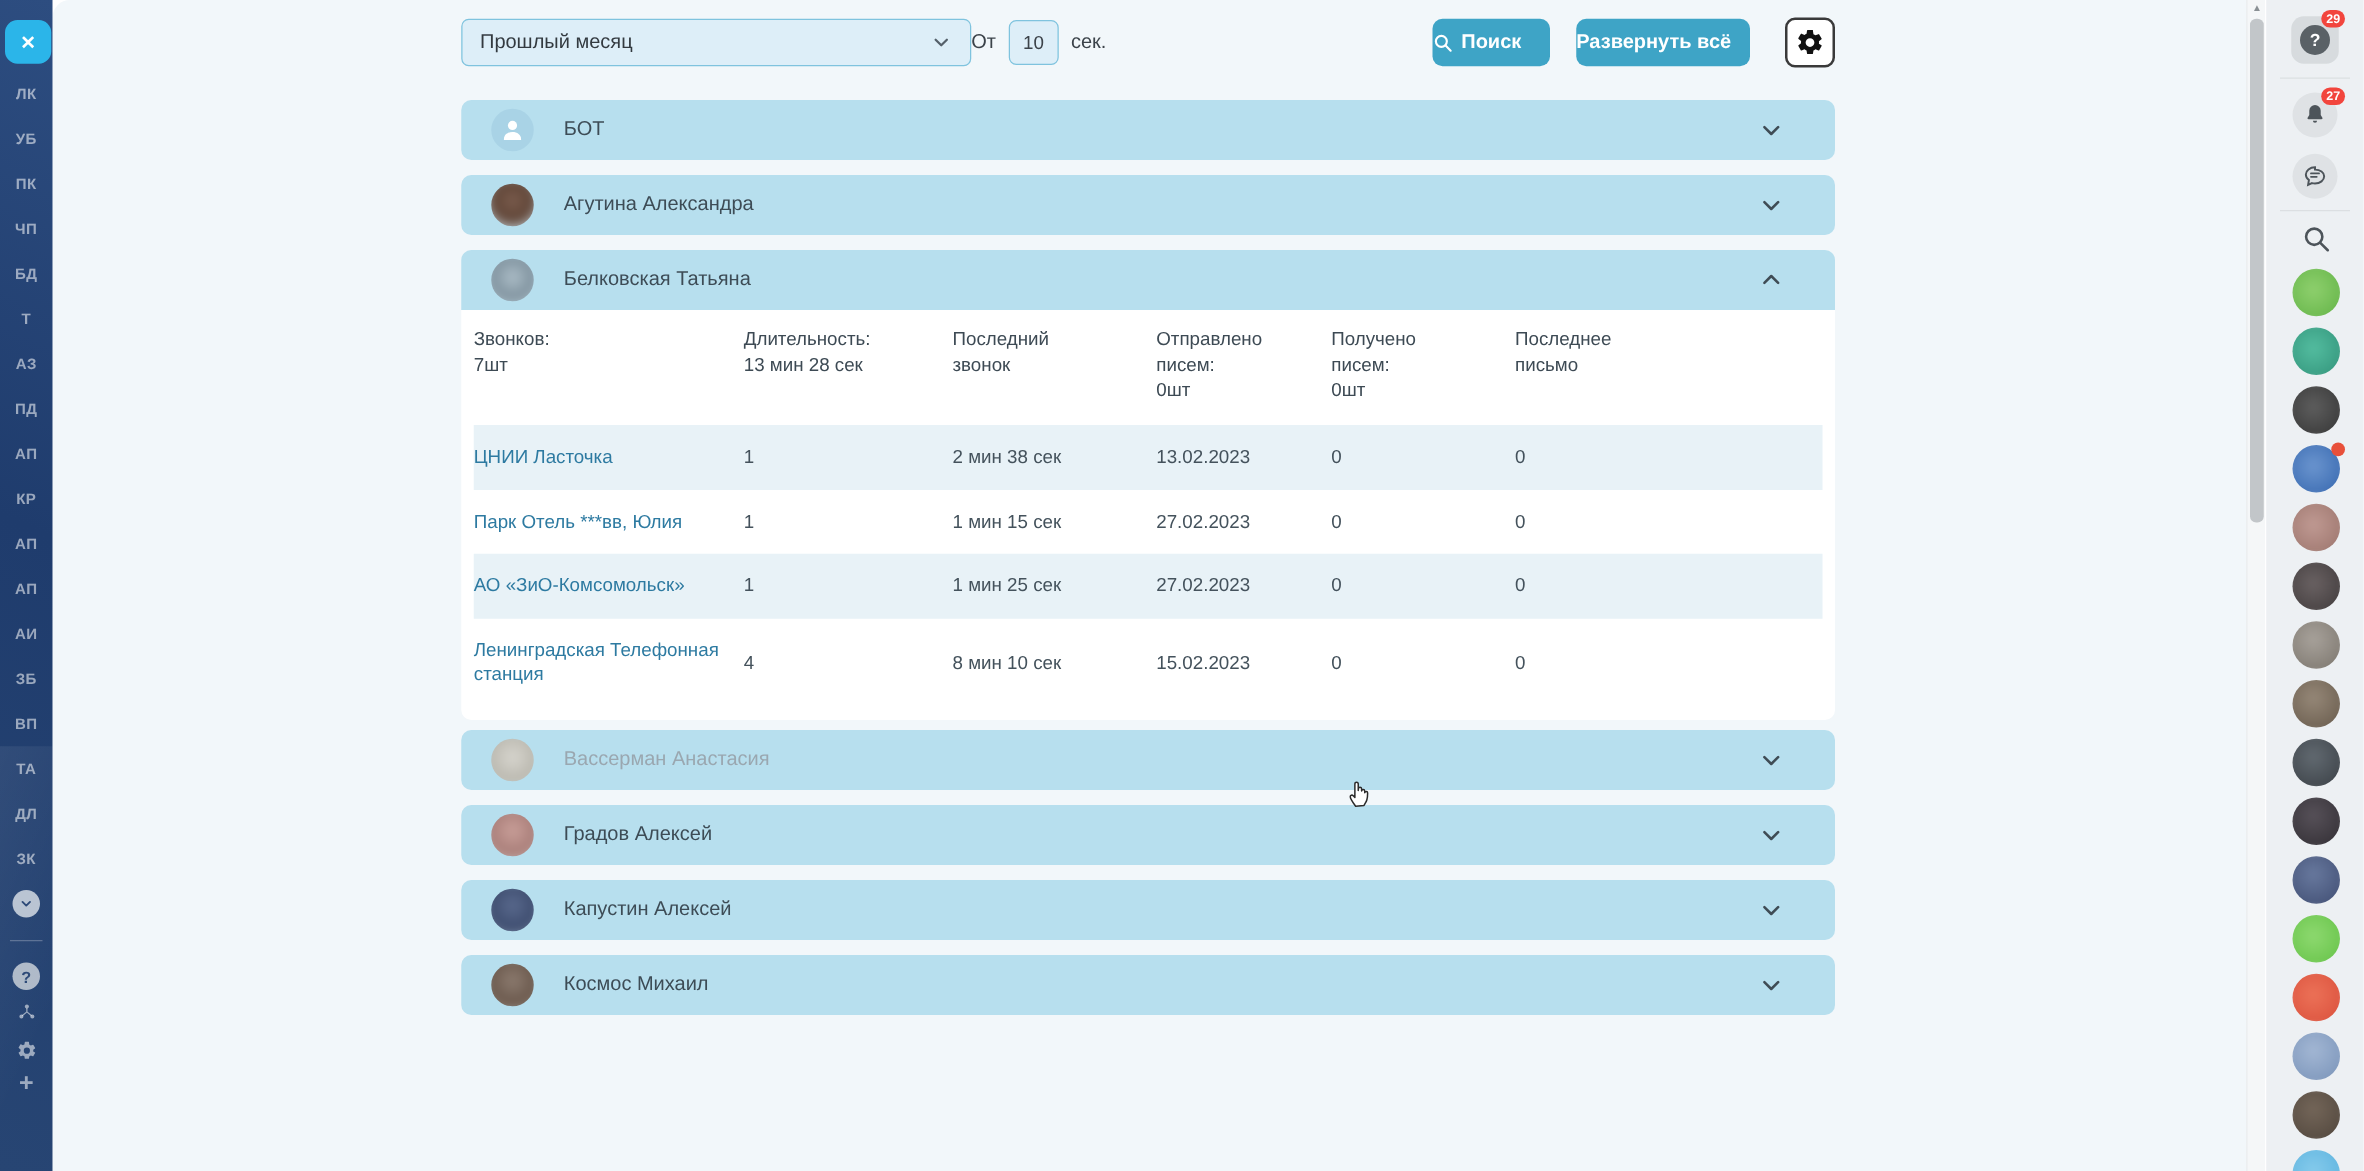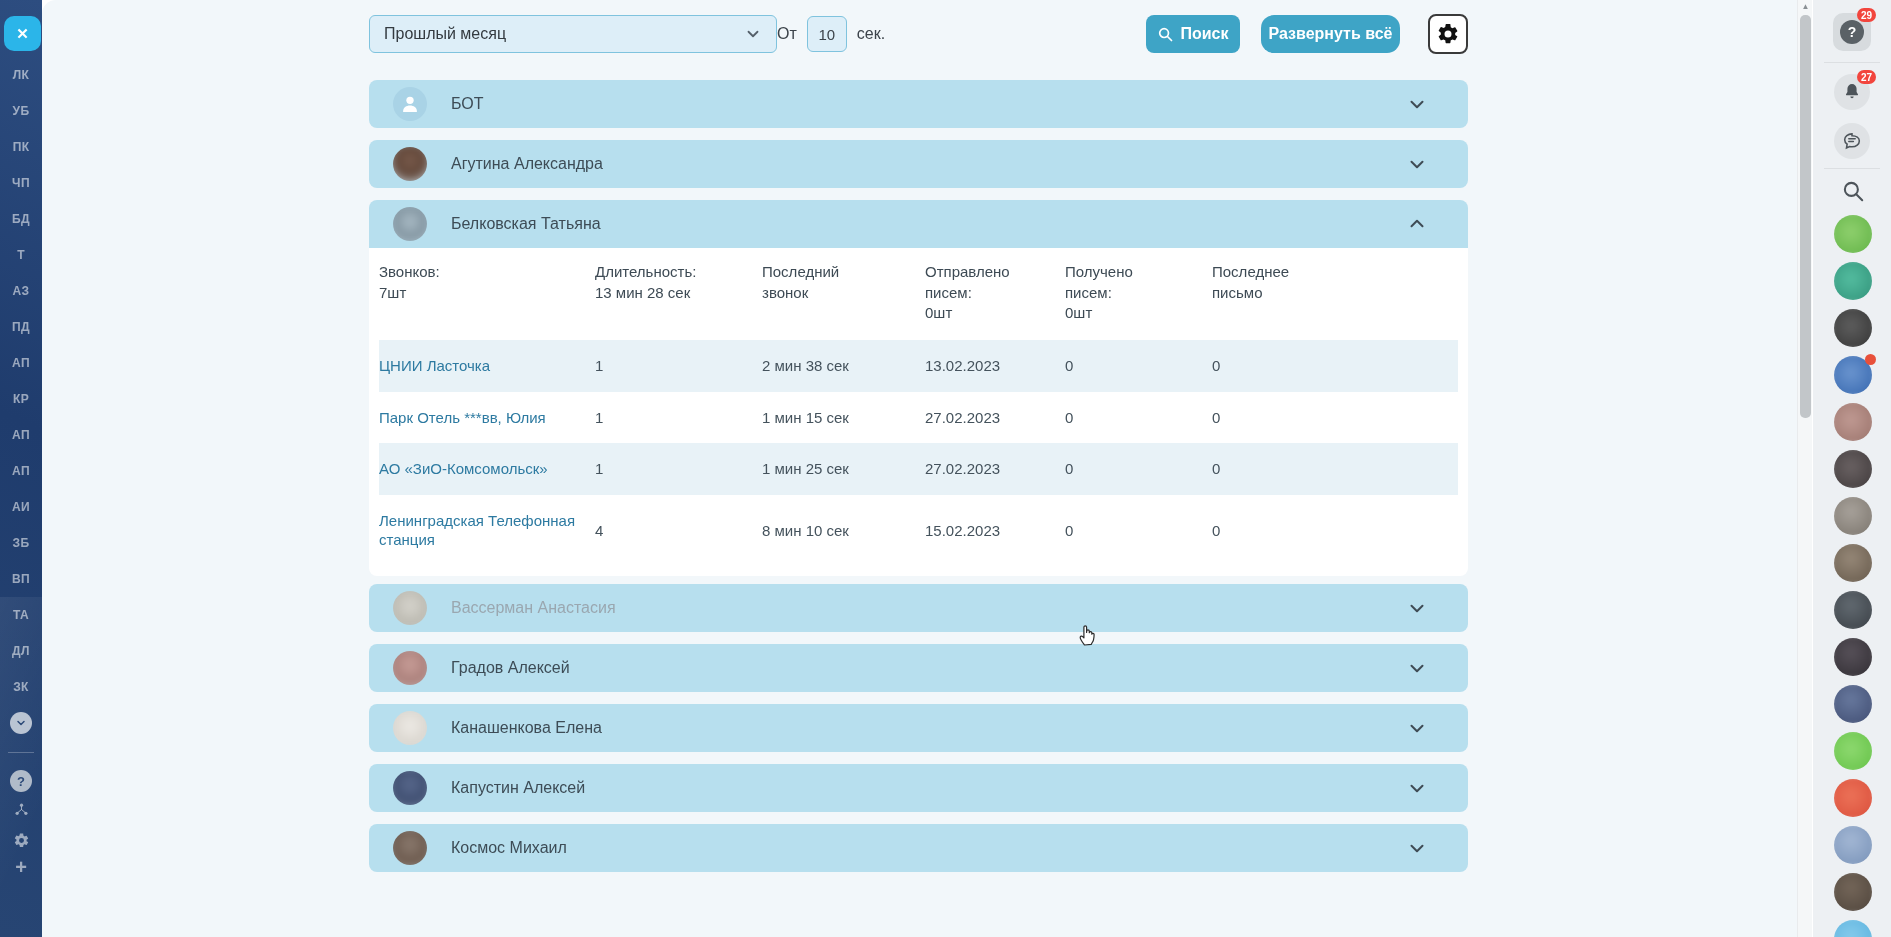--- a/index.html
+++ b/index.html
@@ -30,24 +30,24 @@
   .select { width:408px; height:38px; background:#ddeef8; border:1px solid #7fc3de; border-radius:6px;
     display:flex; align-items:center; padding:0 14px; font-size:16px; color:#333a40; cursor:pointer; }
   .select .sel-text { flex:1; }
   .lbl { font-size:16px; color:#3c434a; }
   .from-lbl { }
   .sec-input { width:40px; height:36px; margin-left:10px; background:#ddeef8; border:1px solid #7fc3de;
     border-radius:6px; text-align:center; font-size:15px; color:#3c434a; font-family:"Liberation Sans",sans-serif; }
   .sec-lbl { margin-left:10px; }
   .tb-spacer { flex:1; }
   .btn { height:38px; border:none; border-radius:8px; background:#3ea4c6; color:#fff; font-size:16px;
-    font-weight:bold; display:flex; align-items:center; justify-content:center; cursor:pointer;
+    font-weight:bold; display:flex; align-items:center; justify-content:flex-start; cursor:pointer;
     font-family:"Liberation Sans",sans-serif; }
   .btn-search { width:94px; gap:6px; }
-  .btn-expand { width:139px; margin-left:21px;border-radius:13px; }
+  .btn-expand { width:139px; margin-left:21px; }
   .gear-btn { width:40px; height:40px; margin-left:28px; background:#fff; border:2px solid #3a3a3a;
     border-radius:8px; display:flex; align-items:center; justify-content:center; cursor:pointer; }
 
   
   .list { position:absolute; left:327px; top:80px; width:1099px; }
   .row { height:48px; background:#b7dfee; border-radius:8px; margin-bottom:12px; display:flex;
     align-items:center; padding:0 40px 0 24px; cursor:pointer; }
   .row.expanded { border-radius:8px 8px 0 0; margin-bottom:0; }
   .av { width:34px; height:34px; border-radius:50%; position:relative; overflow:hidden; flex:none; }
   .av .ph { position:absolute; inset:-5px; filter:blur(4px); }
@@ -289,29 +289,20 @@
       <span class="av">
           <span class="ph" style="background: radial-gradient(circle at 50% 42%, rgb(202, 160, 154) 0%, rgb(168, 125, 120) 55%, rgb(216, 194, 190) 85%);"></span>
         </span>
       <span class="nm">Градов Алексей</span>
       <svg class="chev" viewBox="0 0 24 24">
         <path d="M6 9.5l6 6 6-6" fill="none" stroke="#3f4c55" stroke-width="2.2" stroke-linecap="round" stroke-linejoin="round"></path>
       </svg>
     </div>
     <div class="row">
       <span class="av">
-          <span class="ph" style="background: radial-gradient(circle at 50% 45%, rgb(239, 236, 231) 0%, rgb(216, 212, 205) 60%, rgb(244, 242, 238) 92%);"></span>
-        </span>
-      <span class="nm">Канашенкова Елена</span>
-      <svg class="chev" viewBox="0 0 24 24">
-        <path d="M6 9.5l6 6 6-6" fill="none" stroke="#3f4c55" stroke-width="2.2" stroke-linecap="round" stroke-linejoin="round"></path>
-      </svg>
-    </div>
-    <div class="row">
-      <span class="av">
           <span class="ph" style="background: radial-gradient(circle at 50% 42%, rgb(90, 106, 142) 0%, rgb(61, 76, 110) 55%, rgb(138, 151, 178) 85%);"></span>
         </span>
       <span class="nm">Капустин Алексей</span>
       <svg class="chev" viewBox="0 0 24 24">
         <path d="M6 9.5l6 6 6-6" fill="none" stroke="#3f4c55" stroke-width="2.2" stroke-linecap="round" stroke-linejoin="round"></path>
       </svg>
     </div>
     <div class="row">
       <span class="av">
           <span class="ph" style="background: radial-gradient(circle at 50% 42%, rgb(141, 124, 112) 0%, rgb(106, 88, 76) 55%, rgb(166, 152, 140) 85%);"></span>

